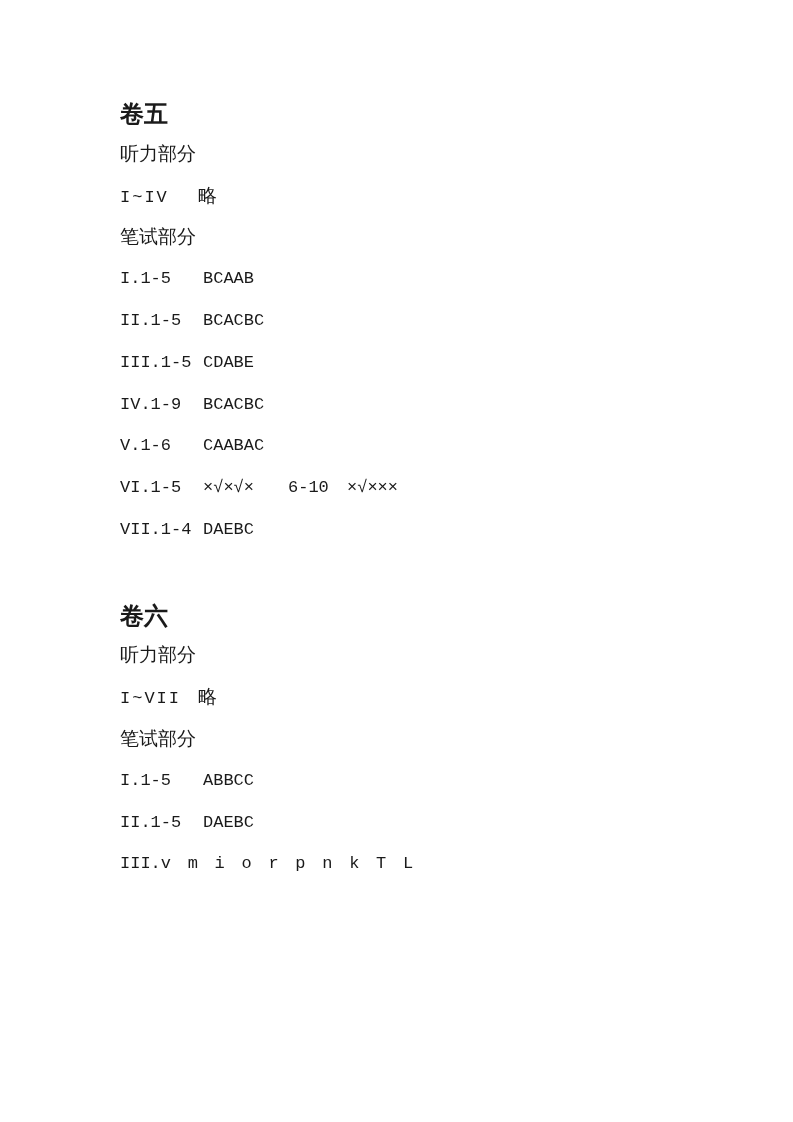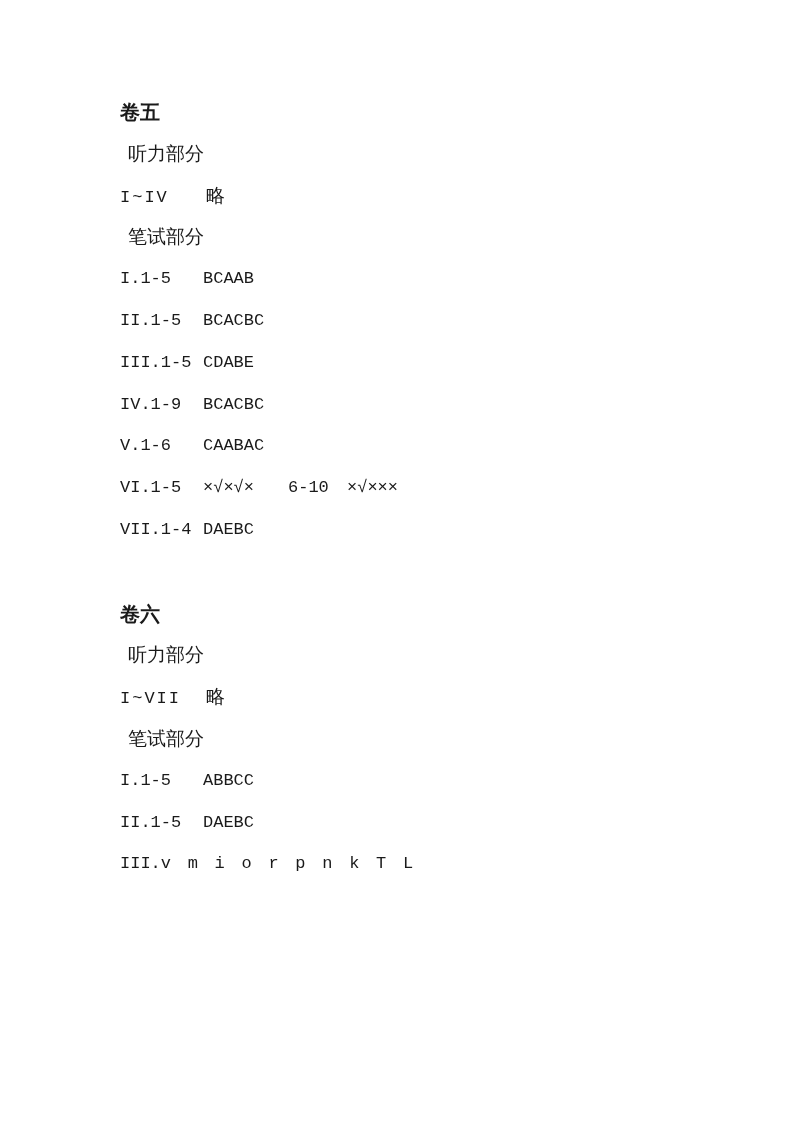--- a/index.html
+++ b/index.html
@@ -23,31 +23,30 @@
   .row {
     height: 41.8px;
     display: flex;
     align-items: baseline;
     white-space: pre;
   }
   .cn {
     font-family: Liberation Serif, serif;
     font-size: 19px;
     line-height: 1.25;
-    margin-left: 8px;
   }
   .lat {
     font-family: "Liberation Mono", "DejaVu Sans Mono", monospace;
     font-size: 17px;
     line-height: 1.45;
   }
   h1.heading {
     margin: 0;
     font-family: "DejaVu Sans", "Liberation Sans", sans-serif;
-    font-size: 20px;
+    font-size: 24px;
     font-weight: 700;
     line-height: 1.2;
   }
   .label {
     display: inline-block;
     min-width: 83px;
   }
   .label-listen {
     display: inline-block;
     min-width: 78px;

